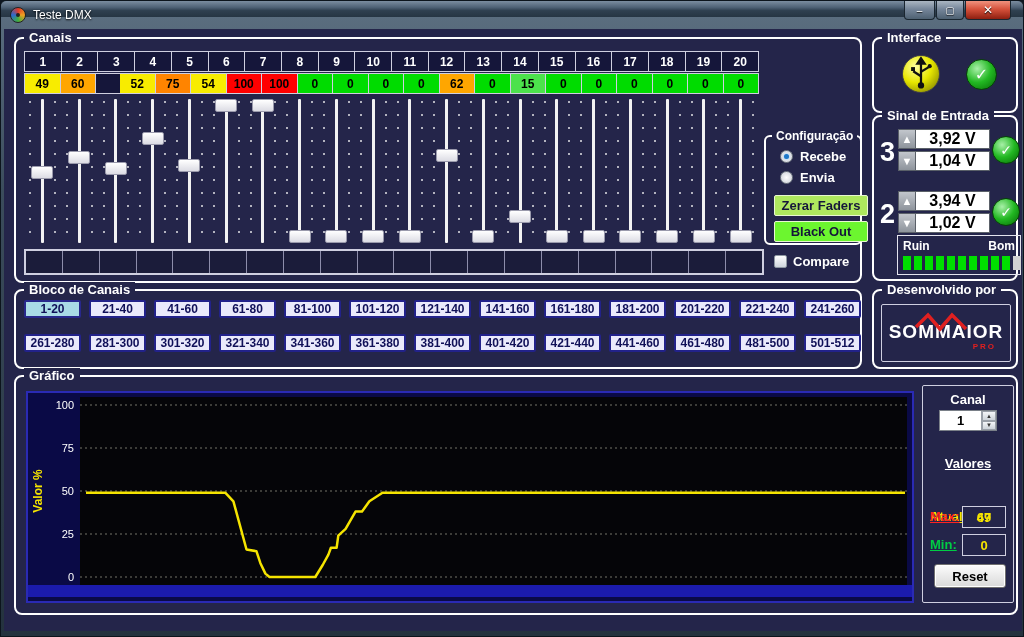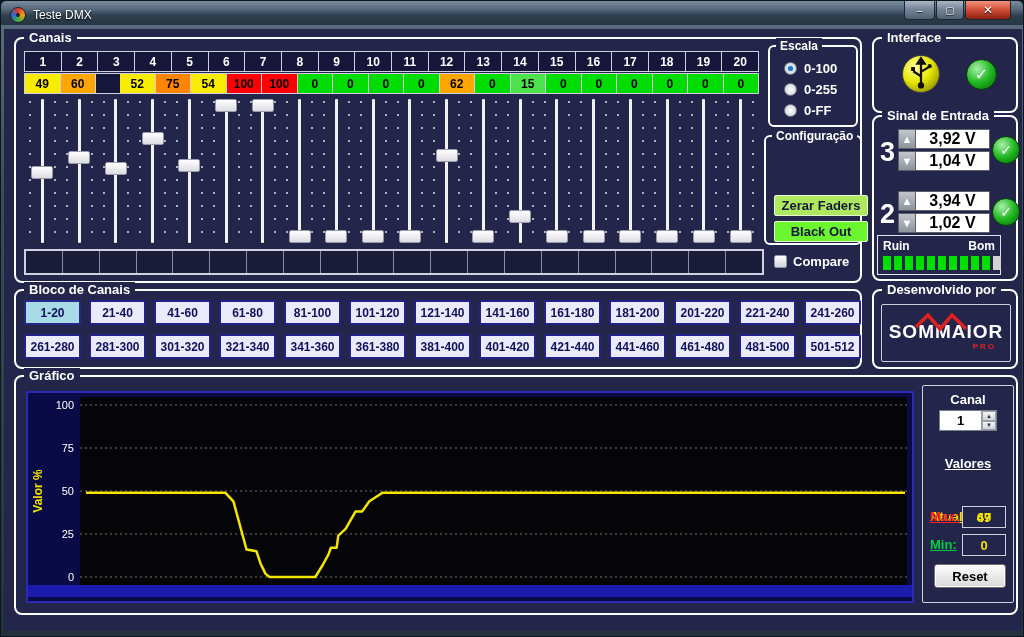--- a/index.html
+++ b/index.html
@@ -1,21 +1,21 @@
 <!DOCTYPE html>
 <html><head>
 <meta charset="utf-8">
 <style>
   * { margin:0; padding:0; box-sizing:border-box; }
   html,body { width:1024px; height:637px; background:#0e1620; overflow:hidden;
     font-family:"Liberation Sans","DejaVu Sans",sans-serif; }
   .window { position:absolute; left:0; top:0; width:1024px; height:637px;
     background:linear-gradient(#5d7082,#3b4c5c 30%,#24323e);
     border:1px solid #0c141c; border-radius:6px 6px 0 0; }
-  .titlebar { position:absolute; left:0; top:0; width:100%; height:24px;
+  .titlebar { position:absolute; left:0; top:0; width:100%; height:16px;
     background:linear-gradient(#7b8da0,#4e6175 40%,#2f4050 60%,#263543);
     border-radius:6px 6px 0 0; }
   .title-icon { position:absolute; left:9px; top:6px; width:16px; height:16px; border-radius:50%;
     background:conic-gradient(#e03a2a,#f0a020,#3fae3f,#2a6ad0,#e03a2a); border:1px solid #222; }
   .title-icon::after { content:""; position:absolute; left:5px; top:5px; width:4px; height:4px;
     background:#222; border-radius:50%; }
   .title-text { position:absolute; left:32px; top:7px; color:#fff; font-size:12px;
     text-shadow:0 1px 2px #000; }
   .winbtns { position:absolute; right:12px; top:0; display:flex; }
   .winbtn { height:19px; border:1px solid #1a2630; border-top:none; border-radius:0 0 4px 4px;
@@ -92,21 +92,21 @@
     justify-content:center; }
   .sig-value { flex:1; background:#fff; border:1px solid #5a6068; border-left:none; color:#000;
     font-size:16px; font-weight:bold; display:flex; align-items:center; justify-content:center; }
   .meter { position:absolute; border:1px solid #e4e4ee; }
   .meter-label { position:absolute; top:3px; color:#fff; font-size:12px; font-weight:bold; }
   .meter-bars { position:absolute; left:5px; top:20px; display:flex; gap:3px; }
   .meter-seg { width:8px; height:14px; }
 
   
   .bloco-row { position:absolute; left:8px; display:flex; gap:8px; }
-  .bloco-btn { width:57px; height:25px; background:#eaeafb; border:2px solid #22228a;
+  .bloco-btn { width:57px; height:18px; background:#eaeafb; border:2px solid #22228a;
     border-radius:2px; color:#101058; font-size:12px; font-weight:bold; display:flex;
     align-items:center; justify-content:center; }
   .bloco-btn.sel { background:#a9dbe6; border-color:#28288c; }
 
   
   .logo-box { position:absolute; left:7px; top:13px; width:130px; height:58px;
     border:1px solid #cfcfe0; border-radius:2px; }
   .logo-text { position:absolute; left:0; top:16px; width:100%; text-align:center; color:#fff;
     font-size:19px; font-weight:bold; letter-spacing:1px; }
   .logo-sub { position:absolute; right:14px; top:37px; color:#e02020; font-size:8px;
@@ -303,40 +303,33 @@
           <div class="compare-cell"></div>
           <div class="compare-cell"></div>
           <div class="compare-cell"></div>
           <div class="compare-cell"></div>
         </div>
       <div style="position:absolute; left:758px; top:215px; display:flex; align-items:center;">
         <div class="checkbox"></div>
         <div style="color:#fff; font-size:13px; font-weight:bold; margin-left:6px;">Compare</div>
       </div>
 
-      <div class="subgroup" style="left:752px; top:6px; width:90px; height:82px;">
-        <div class="gtitle">Escala</div>
-        <div id="escala-options" style="position:absolute; top:8px; left:0; width:100%;">
+
+      <div class="subgroup" style="left:748px; top:96px; width:98px; height:110px;">
+        <div class="gtitle">Configuração</div>
+        <div id="config-options" style="position:absolute; top:6px; left:0; width:100%;">
             <div class="radio-row">
               <div class="radio sel"></div>
-              <div class="radio-label">0-100</div>
+              <div class="radio-label">Recebe</div>
             </div>
             <div class="radio-row">
               <div class="radio"></div>
-              <div class="radio-label">0-255</div>
+              <div class="radio-label">Envia</div>
             </div>
-            <div class="radio-row">
-              <div class="radio"></div>
-              <div class="radio-label">0-FF</div>
-            </div>
-          </div>
-      </div>
-
-      <div class="subgroup" style="left:748px; top:96px; width:98px; height:110px;">
-        <div class="gtitle">Configuração</div>
+          </div>
         <div id="config-buttons">
             <div class="greenbtn" style="background: rgb(174, 232, 94); top: 58px;">Zerar Faders</div>
             <div class="greenbtn" style="background: rgb(108, 246, 47); top: 84px;">Black Out</div>
           </div>
       </div>
     </div>
 
     <div class="group" style="left:868px; top:8px; width:146px; height:76px;">
       <div class="gtitle">Interface</div>
       <div class="sphere usb" style="left:28px; top:16px; width:38px; height:38px;">
@@ -372,21 +365,21 @@
           <div class="sig-field" style="left: 24px; top: 74px;">
             <div class="sig-arrow">▲</div>
             <div class="sig-value">3,94 V</div>
           </div>
           <div class="sig-field" style="left: 24px; top: 96px;">
             <div class="sig-arrow">▼</div>
             <div class="sig-value">1,02 V</div>
           </div>
           <div class="sphere ok" style="left: 118px; top: 81px; width: 28px; height: 28px; font-size: 14px;">✓</div>
         </div>
-      <div class="meter" style="left:3px; top:118px; width:124px; height:40px;">
+      <div class="meter" style="left:23px; top:118px; width:124px; height:40px;">
         <div class="meter-label" style="left:5px;">Ruin</div>
         <div class="meter-label" style="right:5px;">Bom</div>
         <div class="meter-bars" id="meter-bars">
             <div class="meter-seg" style="background: rgb(0, 224, 0);"></div>
             <div class="meter-seg" style="background: rgb(0, 224, 0);"></div>
             <div class="meter-seg" style="background: rgb(0, 224, 0);"></div>
             <div class="meter-seg" style="background: rgb(0, 224, 0);"></div>
             <div class="meter-seg" style="background: rgb(0, 224, 0);"></div>
             <div class="meter-seg" style="background: rgb(0, 224, 0);"></div>
             <div class="meter-seg" style="background: rgb(0, 224, 0);"></div>

